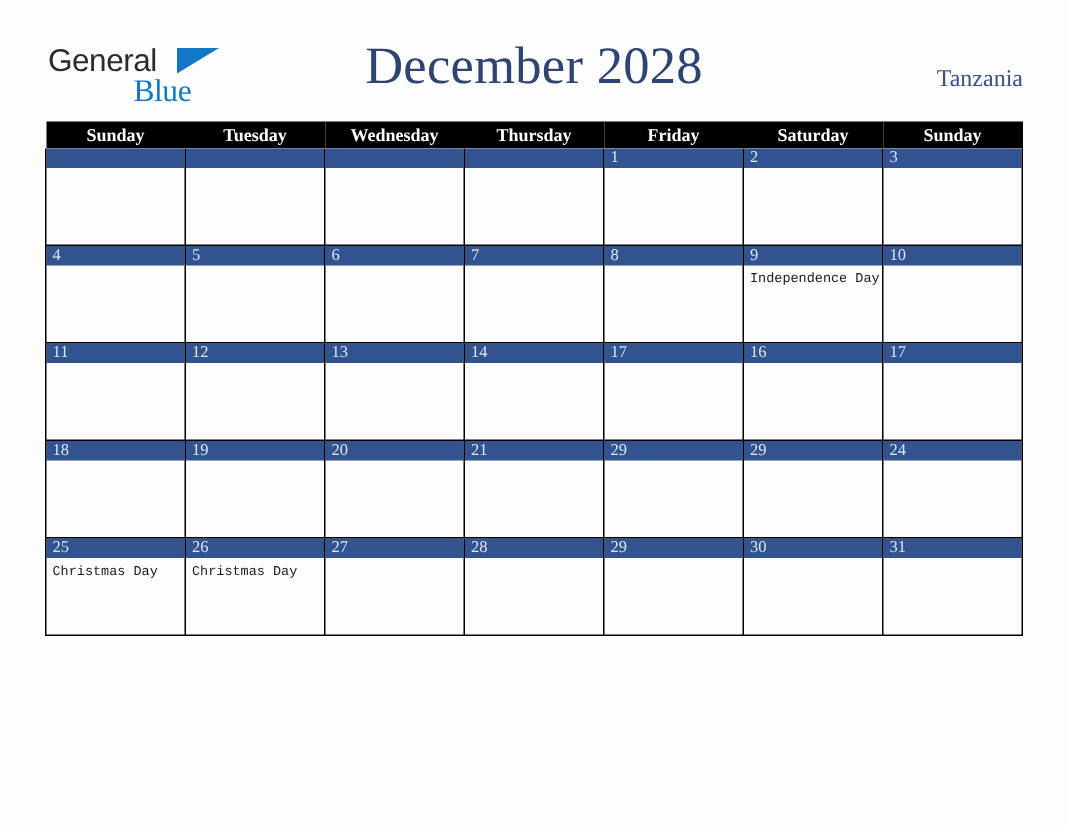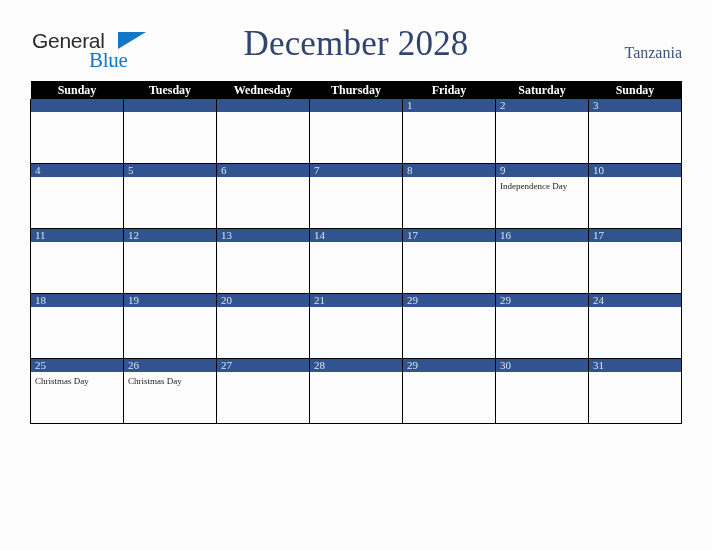--- a/index.html
+++ b/index.html
@@ -126,21 +126,21 @@
     line-height: 13px;
     padding-left: 4px;
     color: #dfe4ef;
     font-family: "Liberation Serif", serif;
     font-size: 11px;
     overflow: hidden;
     white-space: nowrap;
   }
   .events {
     padding: 3px 3px 0 4px;
-    font-family: Liberation Serif, serif;
+    font-family: Liberation Mono, monospace;
     font-size: 9px;
     color: #1c1c1c;
     line-height: 12px;
   }
   .event { white-space: nowrap; }
 </style>
 </head>
 <body>
 
 <div id="header">

